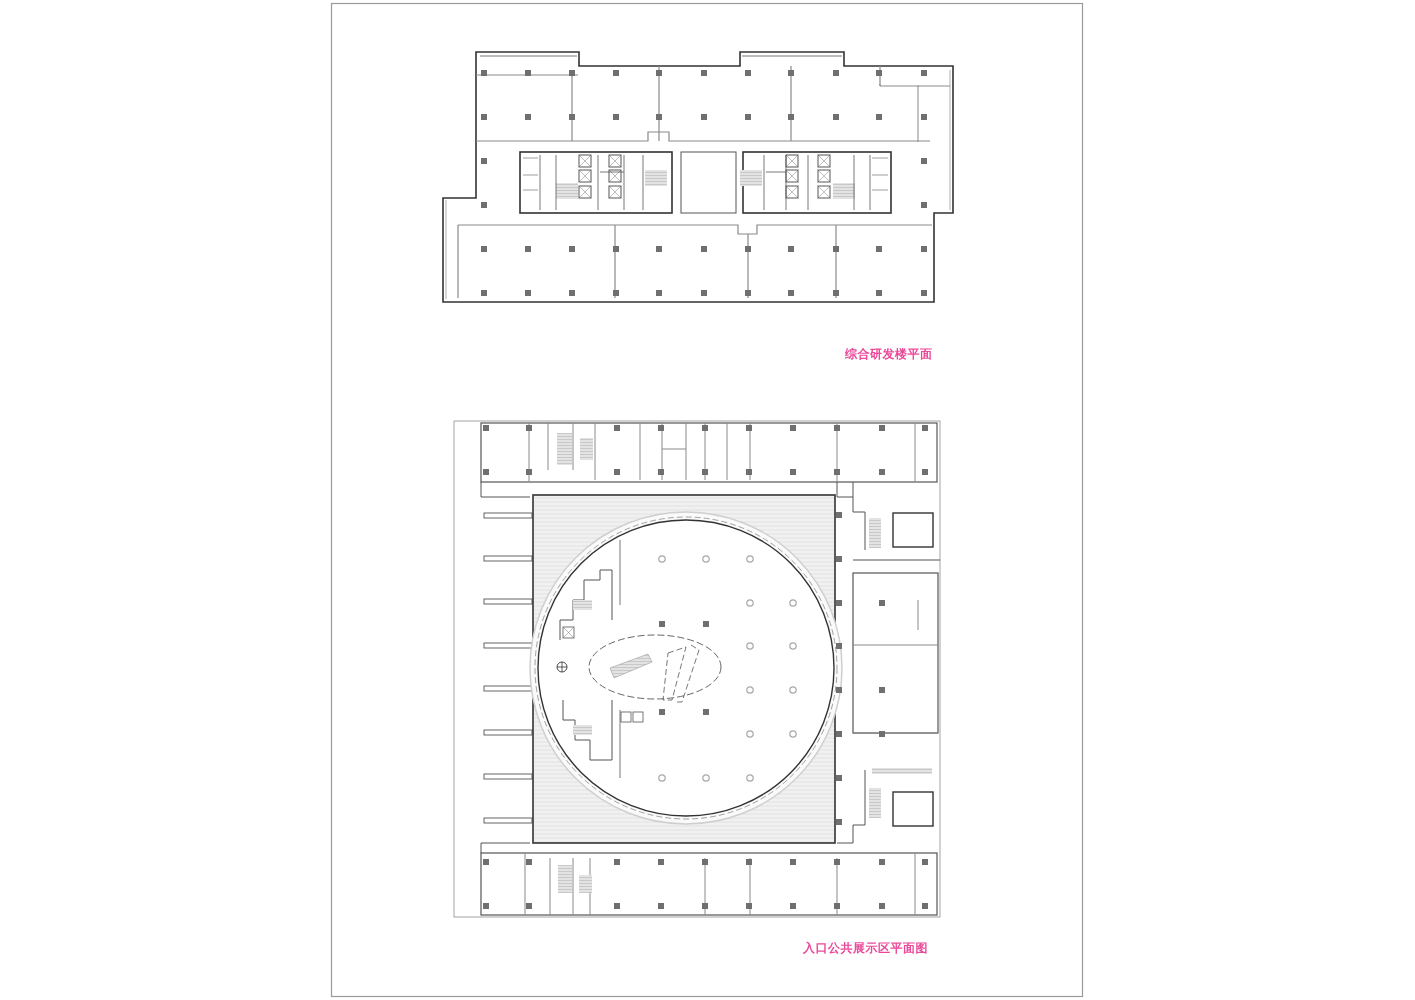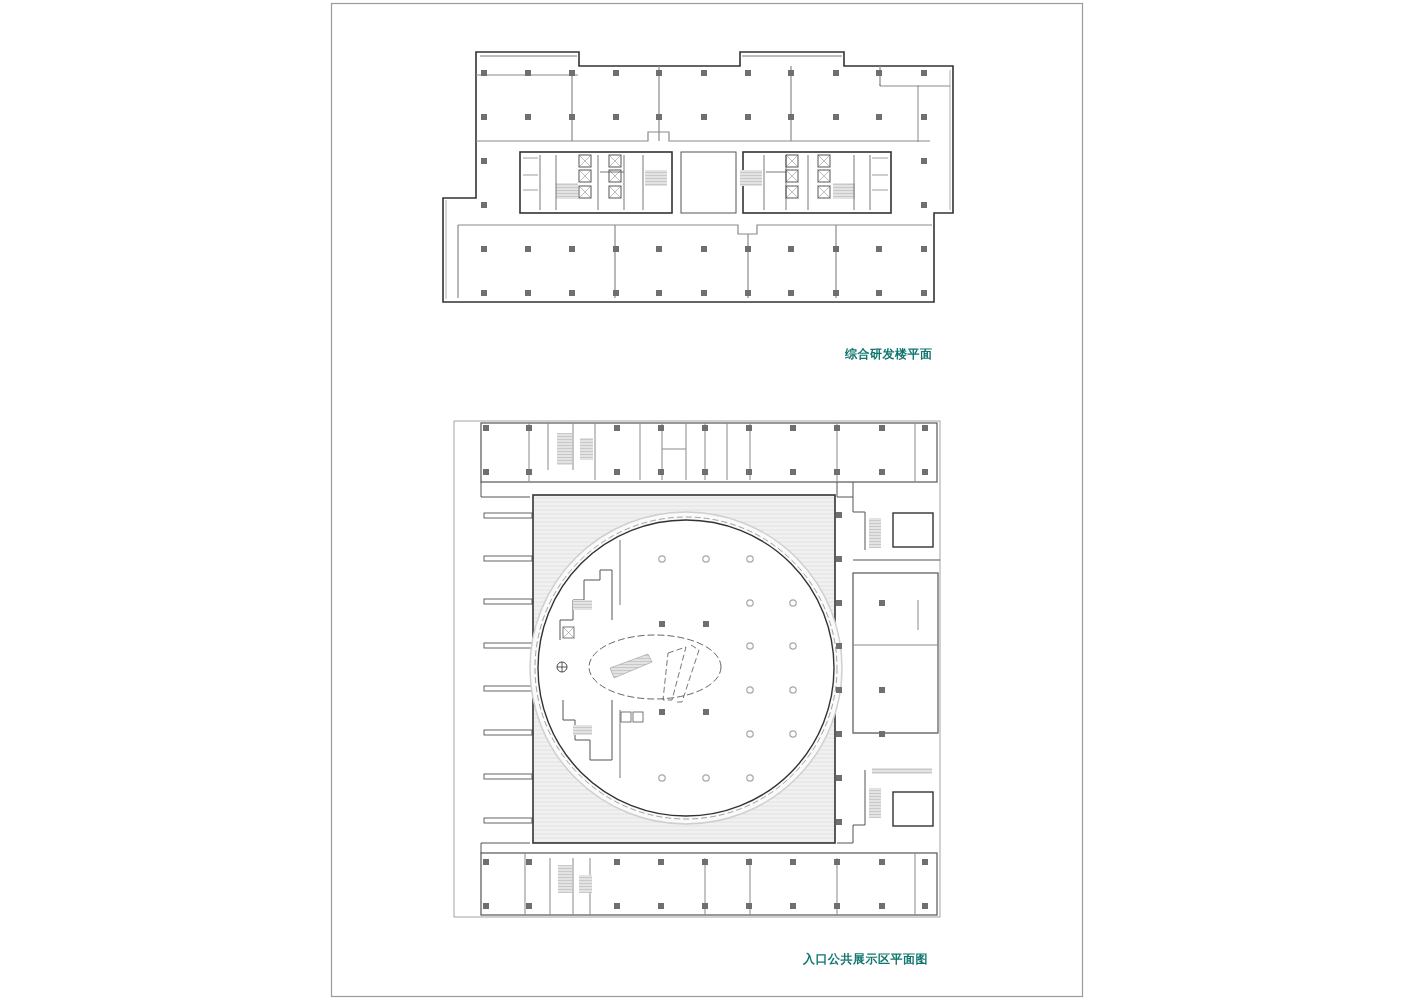--- a/index.html
+++ b/index.html
@@ -1,23 +1,23 @@
 <!DOCTYPE html>
 <html><head>
 <meta charset="utf-8">
 <style>
   html, body { margin: 0; padding: 0; background: #ffffff; }
   body { width: 1415px; height: 1000px; position: relative; overflow: hidden;
          font-family: "DejaVu Sans", sans-serif; }
   #sheet { position: absolute; left: 0; top: 0; width: 1415px; height: 1000px; }
   .caption { position: absolute; font-family: Liberation Sans, sans-serif;
-             font-size: 12px; font-weight: bold; color: #0f766e; letter-spacing: 0.5px;
+             font-size: 12px; font-weight: bold; color: #ec4899; letter-spacing: 0.5px;
              white-space: nowrap; }
   #caption-top { left: 845px; top: 346px; }
-  #caption-bottom { left: 803px; top: 940px; margin-top: 11px; }
+  #caption-bottom { left: 803px; top: 940px; }
 </style>
 </head>
 <body>
 
 <svg id="sheet" width="1415" height="1000" viewBox="0 0 1415 1000" xmlns="http://www.w3.org/2000/svg">
   <defs>
     <pattern id="hatch" width="4" height="4" patternUnits="userSpaceOnUse">
       <rect width="4" height="4" fill="#f1f1f1"></rect>
       <path d="M0 2 H4" stroke="#d6d6d6" stroke-width="0.6"></path>
     </pattern>

